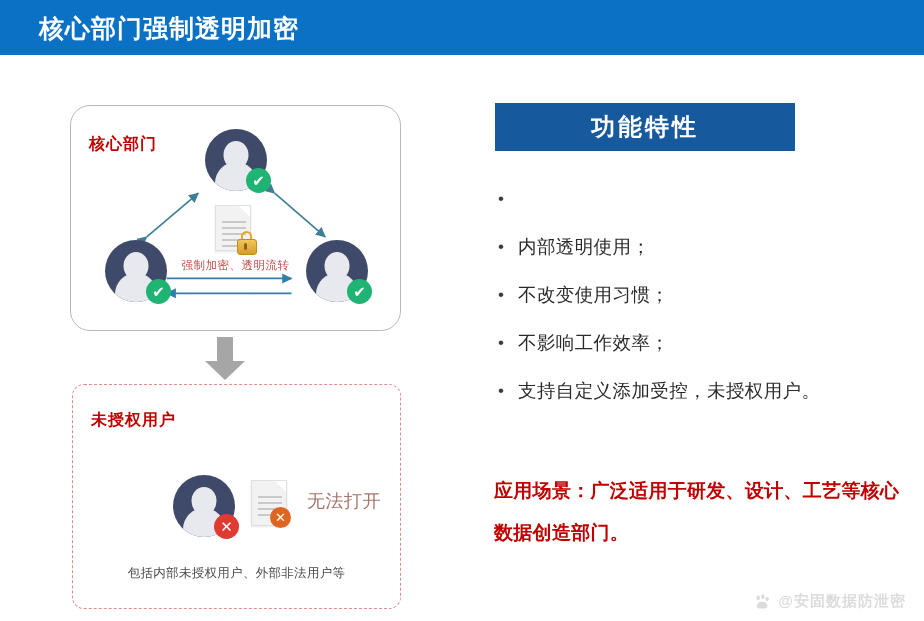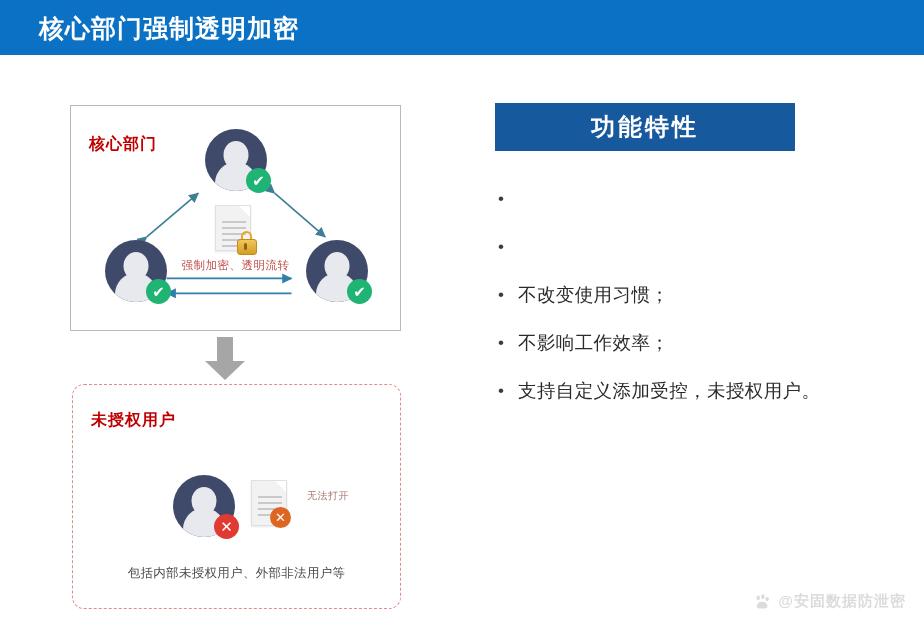--- a/index.html
+++ b/index.html
@@ -61,21 +61,21 @@
     width: 470px;
     height: 566px;
   }
 
   
   .core-card {
     position: absolute;
     left: 70px; top: 50px;
     width: 331px; height: 226px;
     border: 1.6px solid #b9b9b9;
-    border-radius: 0;
+    border-radius: 20px;
     background: transparent;
   }
   .core-label {
     position: absolute;
     left: 18px; top: 28px;
     color: #c00000;
     font-size: 16px;
     font-weight: bold;
     letter-spacing: 1px;
   }
@@ -238,21 +238,21 @@
     font-size: 13px;
     font-weight: bold;
     display: flex;
     align-items: center;
     justify-content: center;
   }
   .cannot-open {
     position: absolute;
     left: 234px; top: 104px;
     color: #a6756b;
-    font-size: 10px;
+    font-size: 18px;
     letter-spacing: 0.5px;
   }
   .unauth-caption {
     position: absolute;
     left: 0; right: 0;
     bottom: 26px;
     text-align: center;
     color: #4a4a4a;
     font-size: 12.5px;
     letter-spacing: 0.3px;
@@ -458,35 +458,37 @@
     <div class="feature-banner">
       <span class="feature-banner-text">功能特性</span>
     </div>
 
     <ul class="bullets">
       <li class="bullet-row">
         <span class="bullet-dot">•</span>
       </li>
       <li class="bullet-row">
         <span class="bullet-dot">•</span>
+        <span class="bullet-text">内部透明使用；</span>
       </li>
       <li class="bullet-row">
         <span class="bullet-dot">•</span>
         <span class="bullet-text">不改变使用习惯；</span>
       </li>
       <li class="bullet-row">
         <span class="bullet-dot">•</span>
         <span class="bullet-text">不影响工作效率；</span>
       </li>
       <li class="bullet-row">
         <span class="bullet-dot">•</span>
         <span class="bullet-text">支持自定义添加受控，未授权用户。</span>
       </li>
     </ul>
 
+    <div class="scenario">应用场景：广泛适用于研发、设计、工艺等核心数据创造部门。</div>
   </div>
 
   <div class="corner-watermark">
     <span class="paw-logo">
       <svg width="17" height="17" viewBox="0 0 24 24">
         <ellipse cx="6" cy="7" rx="2.4" ry="3.4" fill="#8a8a8a"></ellipse>
         <ellipse cx="12.5" cy="5.2" rx="2.4" ry="3.4" fill="#8a8a8a"></ellipse>
         <ellipse cx="18.6" cy="8.6" rx="2.6" ry="3" fill="#8a8a8a"></ellipse>
         <path d="M4 19 C4 14.5 8 12.5 11.5 12.5 C15 12.5 19 14.5 19 19 C19 21.5 15.5 22 11.5 22 C7.5 22 4 21.5 4 19 Z" fill="#8a8a8a"></path>
       </svg>

